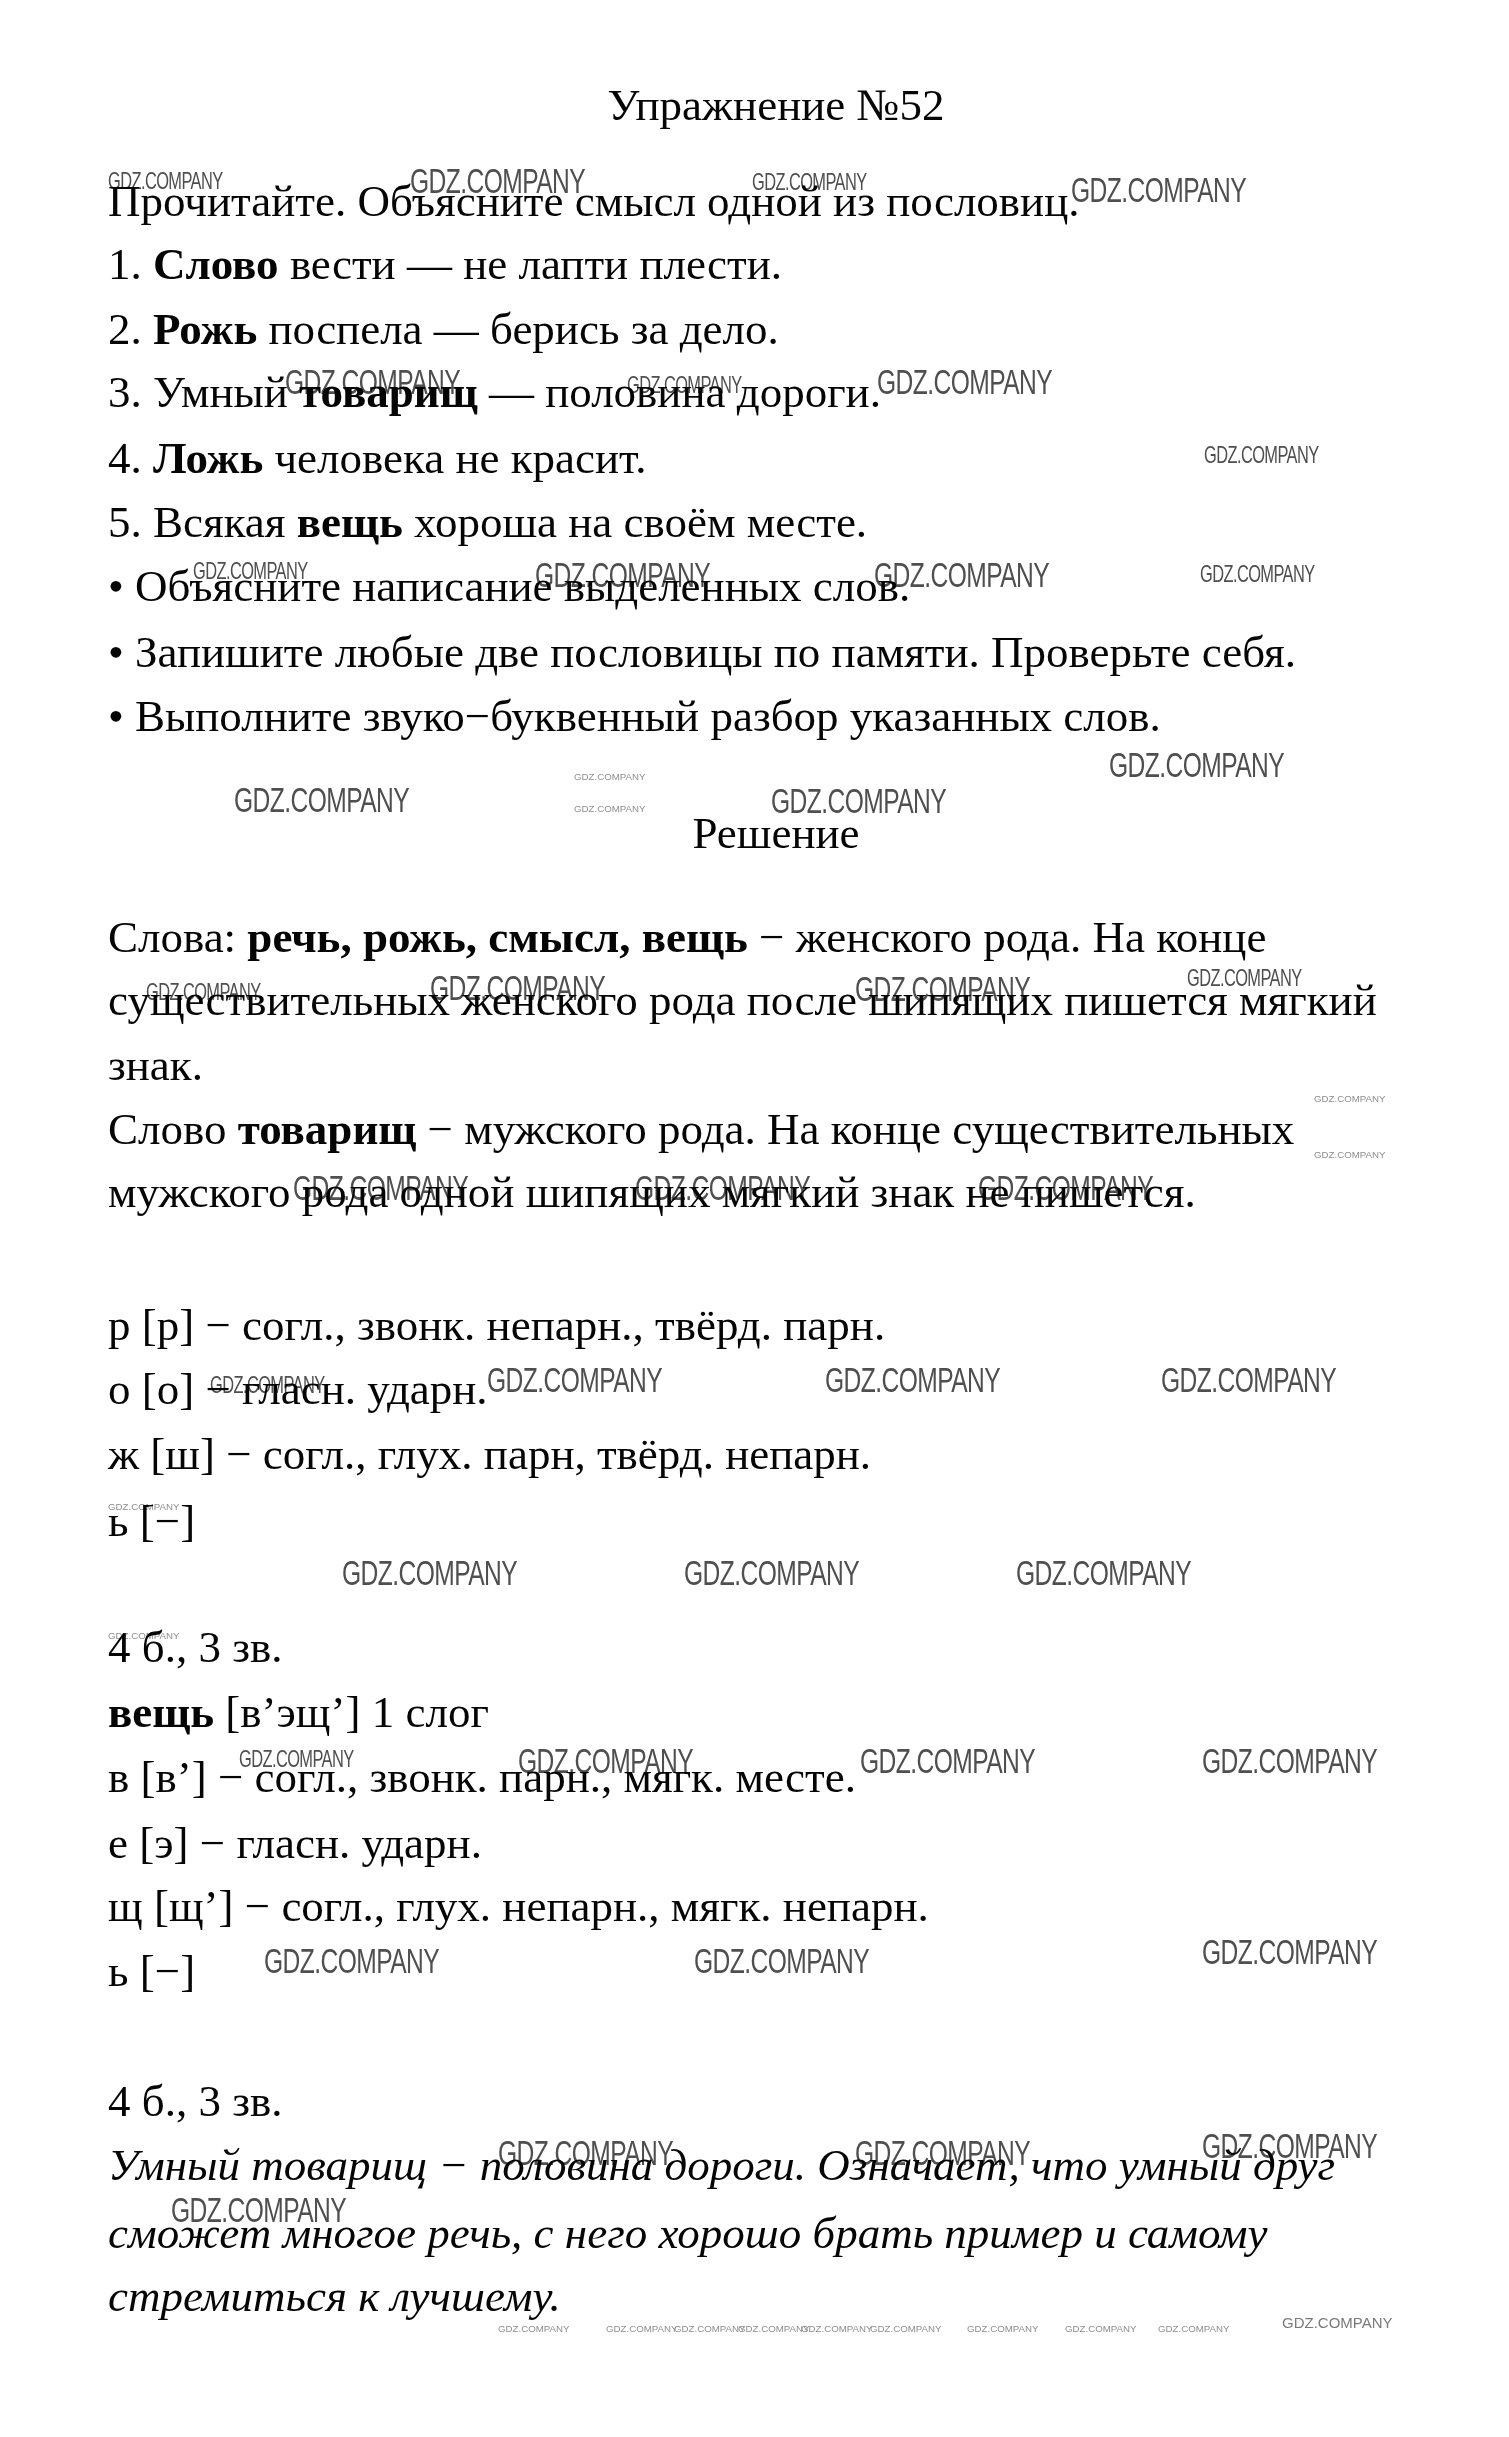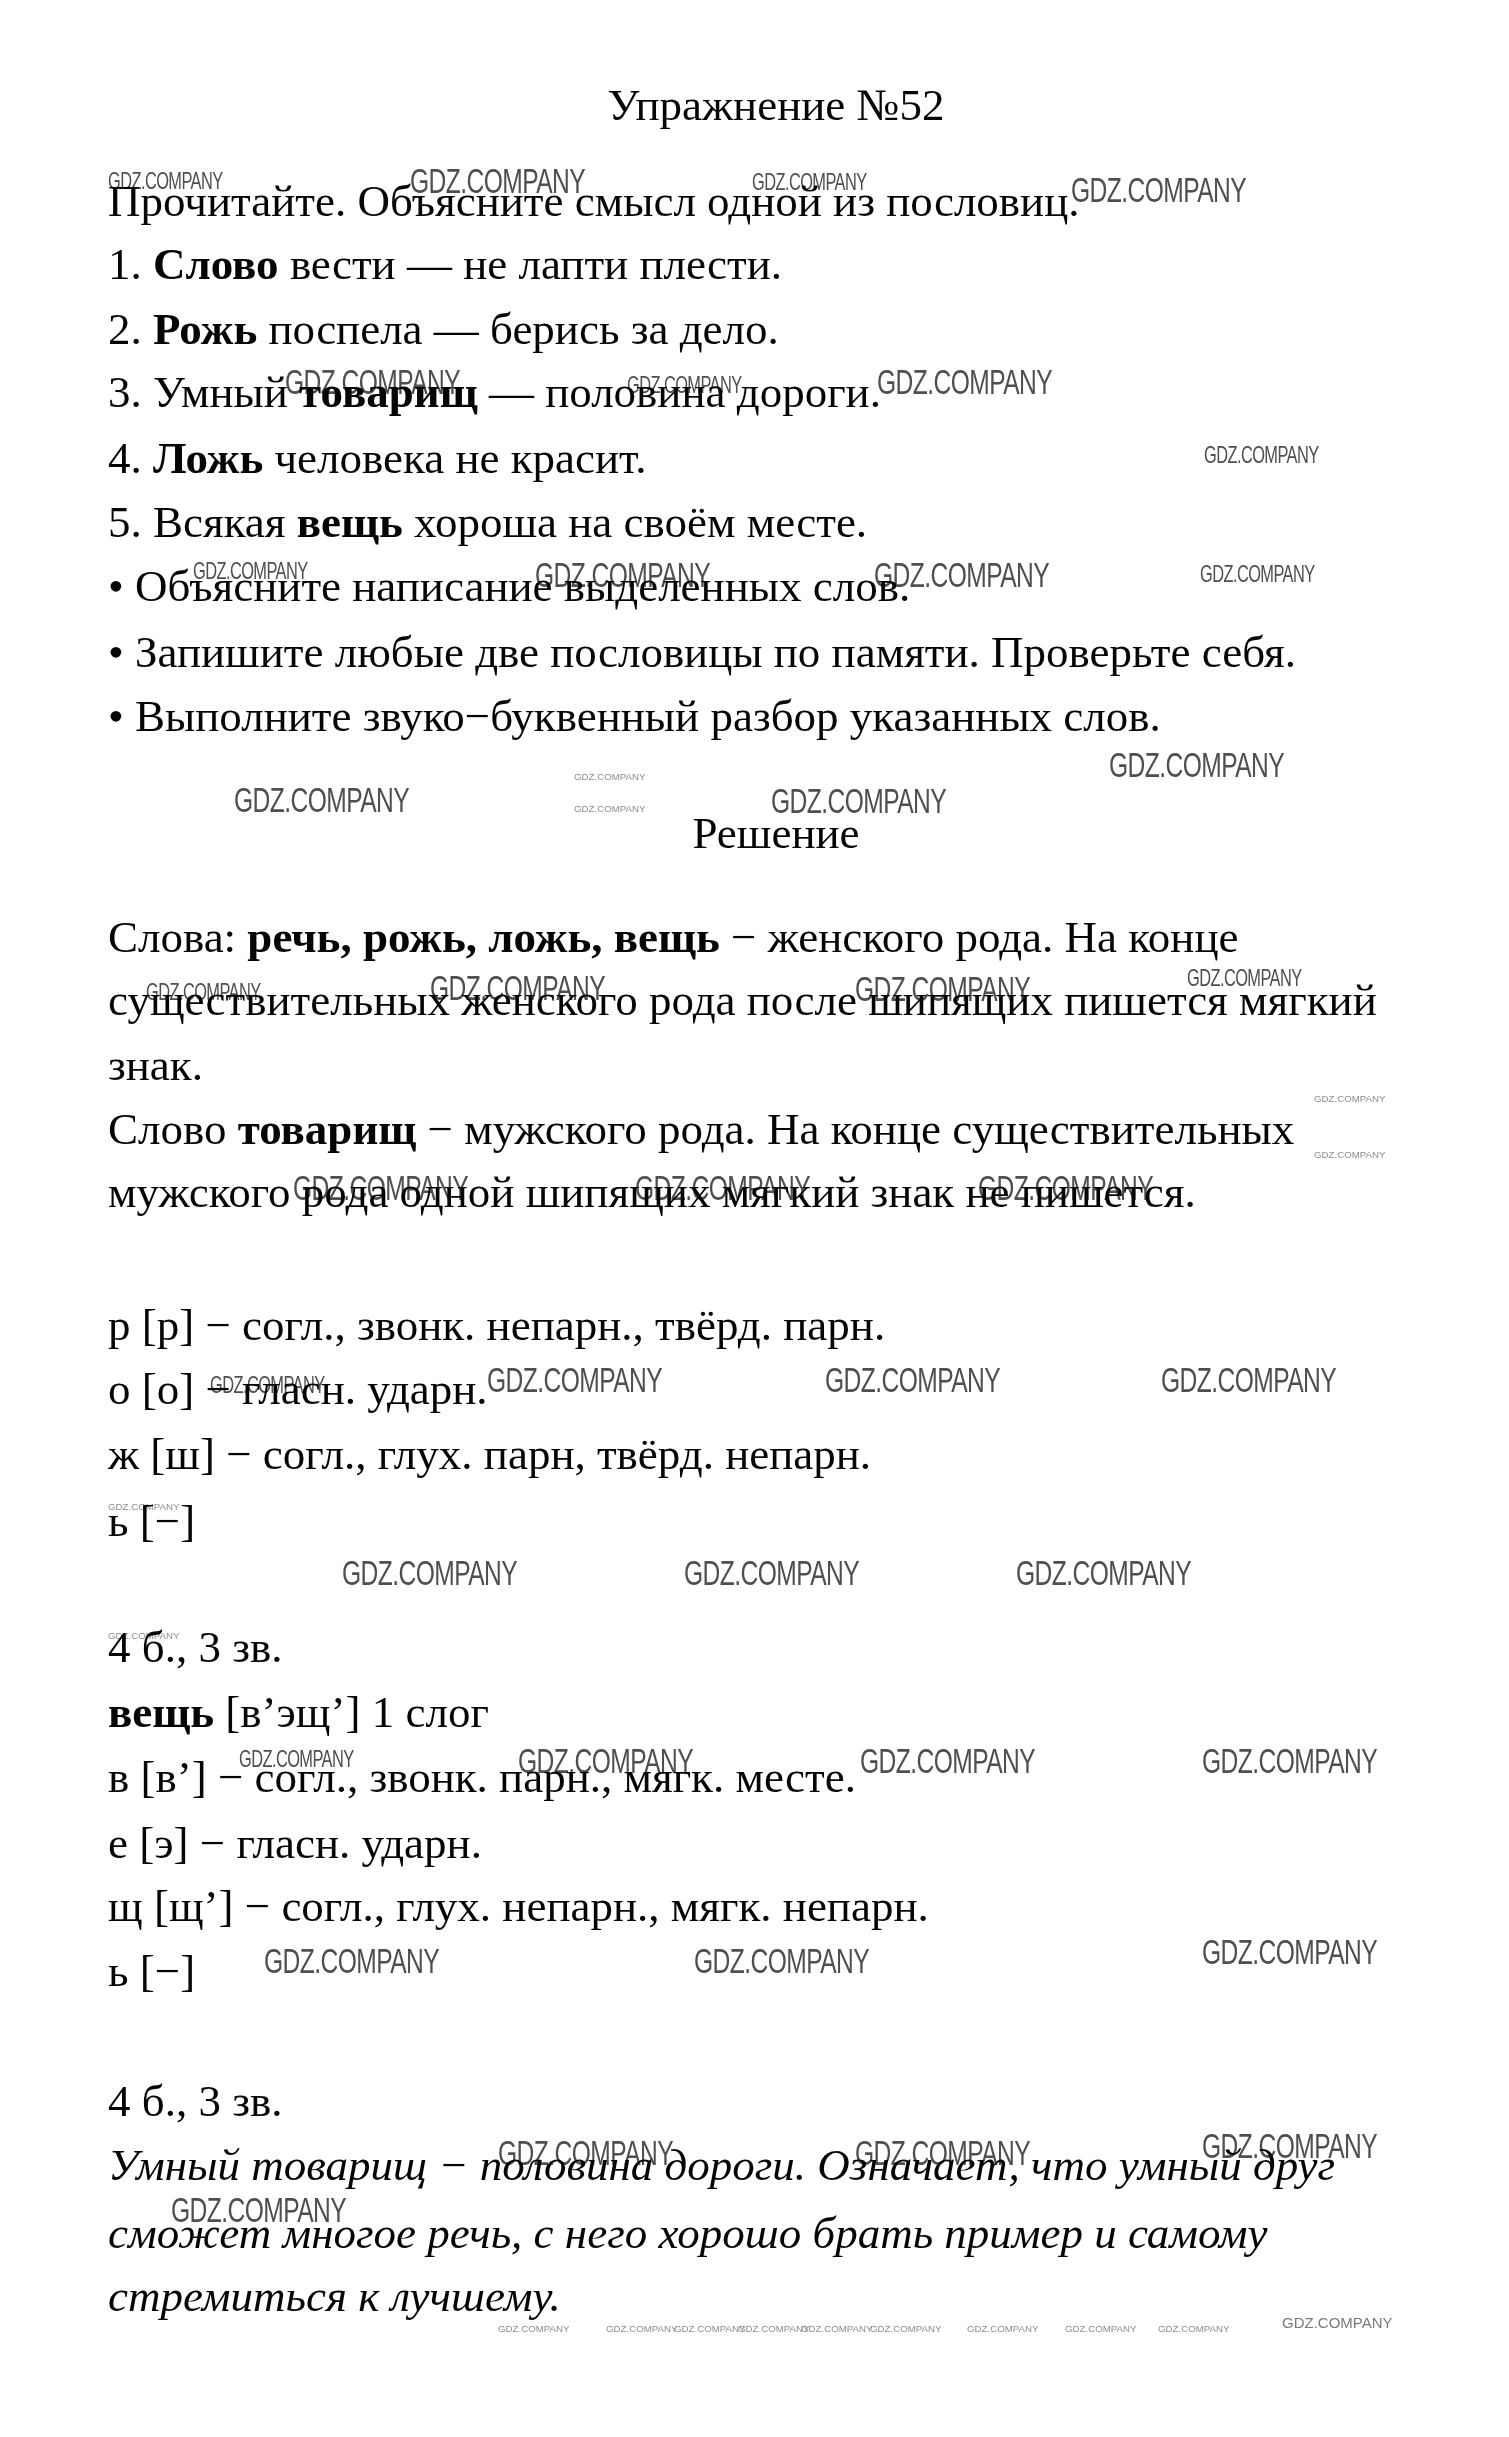--- a/index.html
+++ b/index.html
@@ -117,21 +117,21 @@
   <div class="ln" style="top:370px"><span>3. Умный </span><b>товарищ</b><span> — половина дороги.</span></div>
   <div class="ln" style="top:436px"><span>4. </span><b>Ложь</b><span> человека не красит.</span></div>
   <div class="ln" style="top:500px"><span>5. Всякая </span><b>вещь</b><span> хороша на своём месте.</span></div>
 
   <div class="ln" style="top:564px"><span>• Объясните написание выделенных слов.</span></div>
   <div class="ln" style="top:630px"><span>• Запишите любые две пословицы по памяти. Проверьте себя.</span></div>
   <div class="ln" style="top:694px"><span>• Выполните звуко−буквенный разбор указанных слов.</span></div>
 
   <div class="ln center" style="top:811px"><span>Решение</span></div>
 
-  <div class="ln" style="top:915px"><span>Слова: </span><b>речь, рожь, ложь, вещь</b><span> − женского рода. На конце</span></div>
+  <div class="ln" style="top:915px"><span>Слова: </span><b>речь, рожь, смысл, вещь</b><span> − женского рода. На конце</span></div>
   <div class="ln" style="top:978px"><span>существительных женского рода после шипящих пишется мягкий</span></div>
   <div class="ln" style="top:1043px"><span>знак.</span></div>
 
   <div class="ln" style="top:1107px"><span>Слово </span><b>товарищ</b><span> − мужского рода. На конце существительных</span></div>
   <div class="ln" style="top:1170px"><span>мужского рода одной шипящих мягкий знак не пишется.</span></div>
 
   <div class="ln" style="top:1303px"><span>р [р] − согл., звонк. непарн., твёрд. парн.</span></div>
   <div class="ln" style="top:1367px"><span>о [о] − гласн. ударн.</span></div>
   <div class="ln" style="top:1432px"><span>ж [ш] − согл., глух. парн, твёрд. непарн.</span></div>
   <div class="ln" style="top:1499px"><span>ь [−]</span></div>

